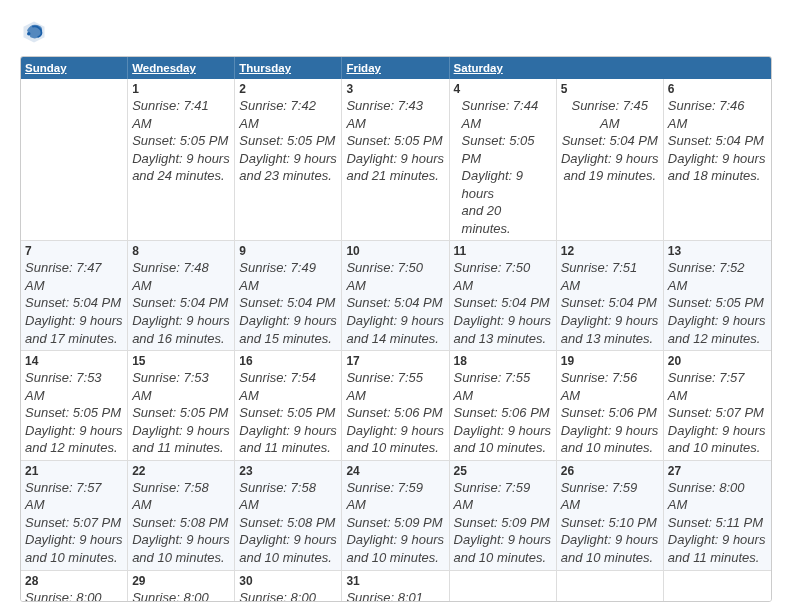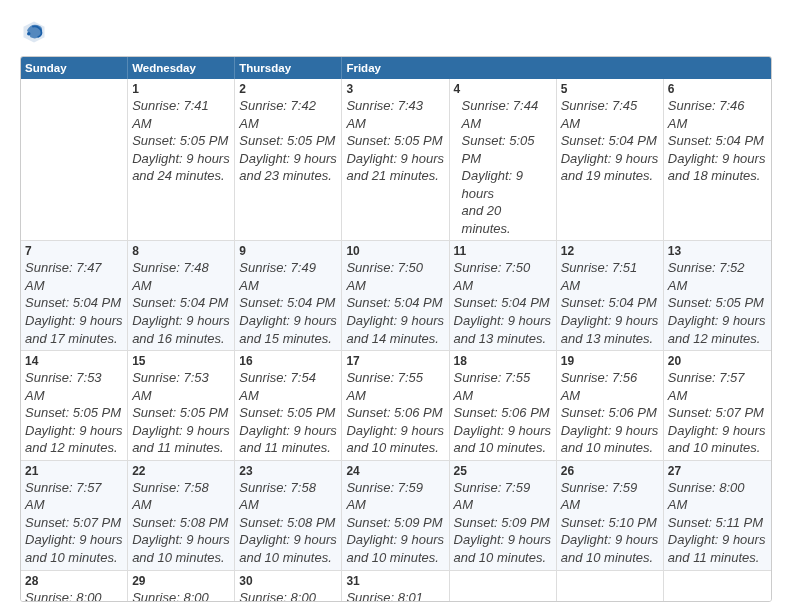--- a/index.html
+++ b/index.html
@@ -71,20 +71,21 @@
       grid-template-columns: repeat(7, 1fr);
       background: #2e6da4;
     }
     .cal-header-cell {
       color: #fff;
       font-size: 11.5px;
       font-weight: bold;
       padding: 5px 4px;
       text-align: left;
       border-right: 1px solid rgba(255,255,255,0.2);
+      text-decoration: underline;
     }
     .cal-header-cell:last-child { border-right: none; }
     .cal-body {
       display: flex;
       flex-direction: column;
     }
     .cal-row {
       display: grid;
       grid-template-columns: repeat(7, 1fr);
       border-bottom: 1px solid #ddd;
@@ -139,20 +140,21 @@
       <div class="location"></div>
     </div>
   </div>
 
   <div class="calendar">
     <div class="cal-header">
     <div class="cal-header-cell">Sunday</div>
         <div class="cal-header-cell">Wednesday</div>
         <div class="cal-header-cell">Thursday</div>
         <div class="cal-header-cell">Friday</div>
+        <div class="cal-header-cell">Saturday</div>
       </div>
     <div class="cal-body">
     <div class="cal-row">
           <div class="cal-cell empty"></div>
           <div class="cal-cell">
             <span class="day-num">1</span>
             <div class="day-info" style="white-space: pre-line;">Sunrise: 7:41 AM
 Sunset: 5:05 PM
 Daylight: 9 hours
 and 24 minutes.</div>
@@ -173,21 +175,21 @@
           </div>
           <div class="cal-cell">
             <span class="day-num">4</span>
             <div class="day-info" style="white-space: pre-line; margin-left: 8px;">Sunrise: 7:44 AM
 Sunset: 5:05 PM
 Daylight: 9 hours
 and 20 minutes.</div>
           </div>
           <div class="cal-cell">
             <span class="day-num">5</span>
-            <div class="day-info" style="white-space: pre-line;">Sunrise: 7:45 AM
+            <div class="day-info" style="white-space: pre-line; text-align: center;">Sunrise: 7:45 AM
 Sunset: 5:04 PM
 Daylight: 9 hours
 and 19 minutes.</div>
           </div>
           <div class="cal-cell">
             <span class="day-num">6</span>
             <div class="day-info" style="white-space: pre-line;">Sunrise: 7:46 AM
 Sunset: 5:04 PM
 Daylight: 9 hours
 and 18 minutes.</div>

